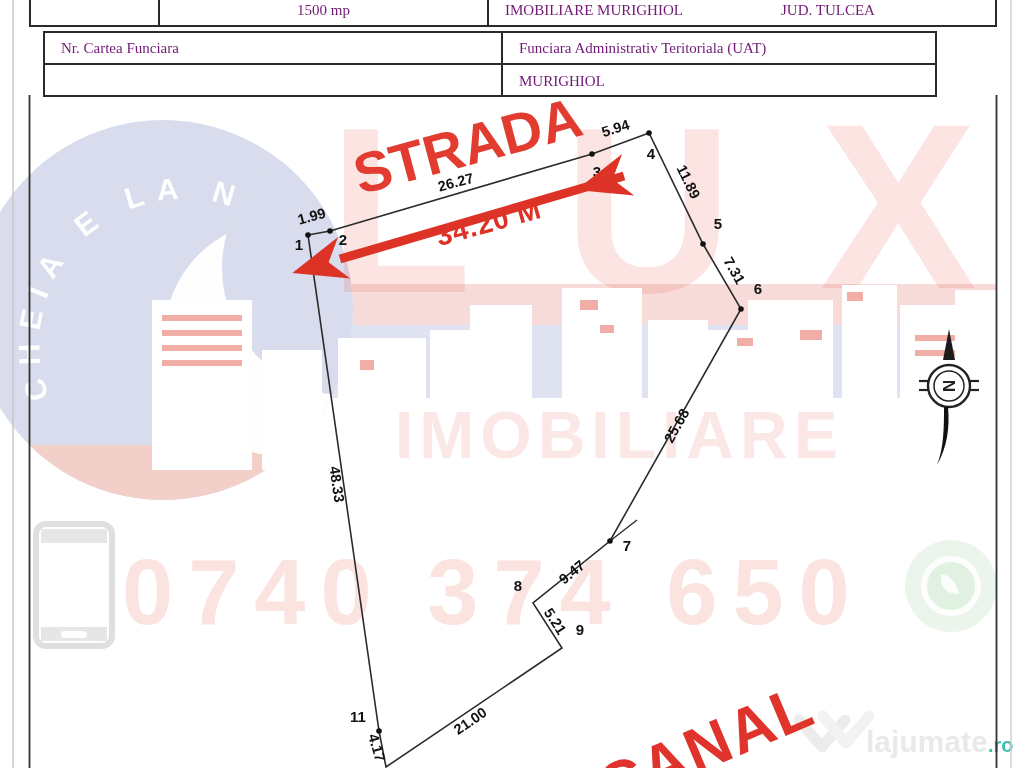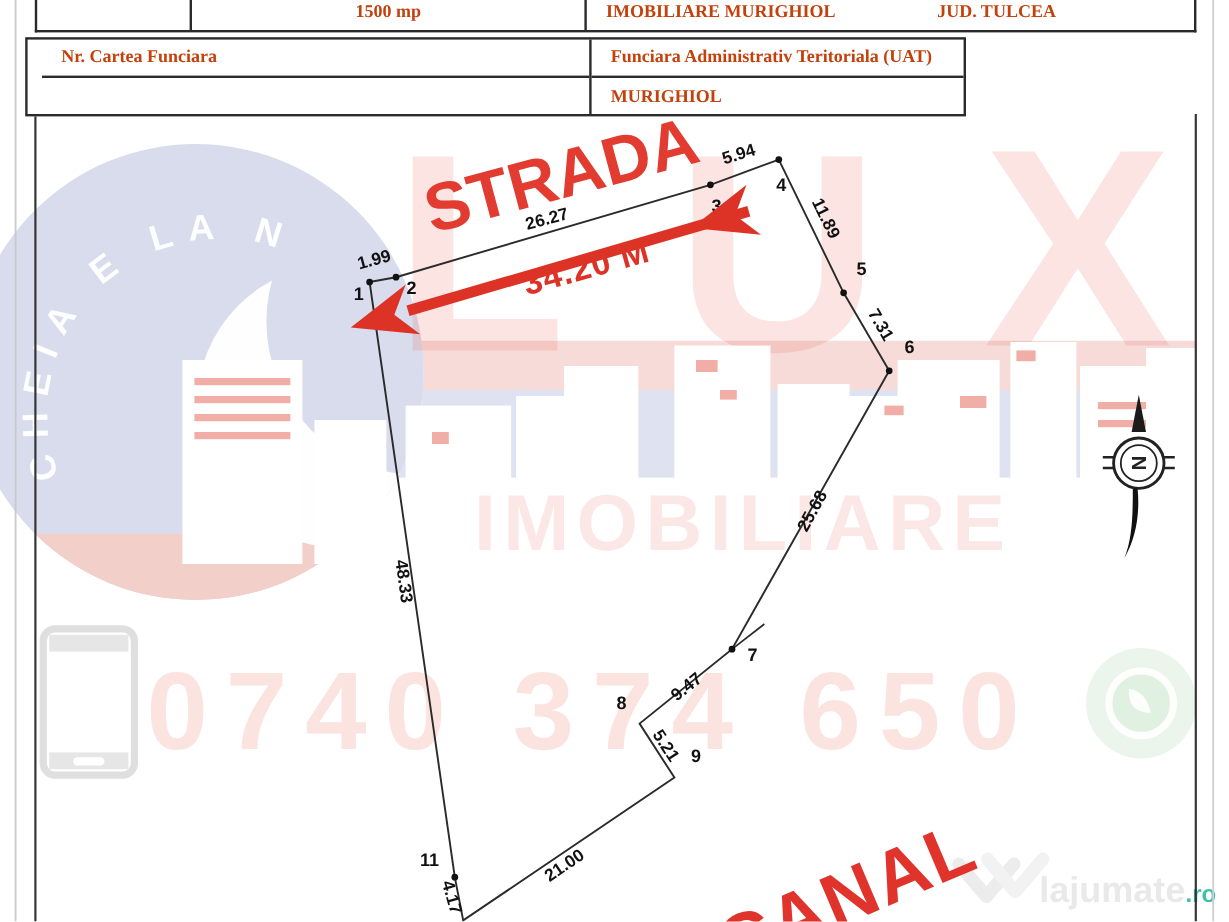--- a/index.html
+++ b/index.html
@@ -6,28 +6,28 @@
   body{width:1024px;height:768px;position:relative;background:#fff;overflow:hidden;
        font-family:"Liberation Sans",sans-serif;}
   #plan-layer{position:absolute;left:0;top:0;width:1024px;height:768px;z-index:1;}
   
   .hdr{position:absolute;z-index:3;box-sizing:border-box;background:#fff;border:2px solid #2a2a2a;}
   .row1{left:29px;top:-4px;width:968px;height:31px;border-top:none;display:flex;}
   .row1 .c1{width:129px;border-right:2px solid #2a2a2a;box-sizing:border-box;}
   .row1 .c2{width:329px;border-right:2px solid #2a2a2a;box-sizing:border-box;
             display:flex;align-items:center;justify-content:center;}
   .row1 .c3{flex:1;position:relative;display:flex;align-items:center;}
-  .row2{left:21px;top:31px;width:784px;height:66px;display:flex;padding-left:12px;}
+  .row2{left:43px;top:31px;width:894px;height:66px;display:flex;}
   .row2 .left{width:458px;border-right:2px solid #2a2a2a;box-sizing:border-box;}
   .row2 .right{flex:1;}
   .subrow{height:32px;border-bottom:2px solid #2a2a2a;box-sizing:border-box;
           display:flex;align-items:center;}
   .subrow.last{border-bottom:none;height:32px;}
-  .hdr-text{font-family:"Liberation Serif",serif;font-weight:bold;font-size:15px;
-            color:#c2410c;white-space:nowrap;}
+  .hdr-text{font-family:"Liberation Serif",serif;font-weight:normal;font-size:15px;
+            color:#701a75;white-space:nowrap;}
   .pad{padding-left:16px;}
   .county{position:absolute;left:292px;}
 </style>
 </head>
 <body>
 
 <div class="hdr row1">
   <div class="c1"></div>
   <div class="c2">
     <span class="hdr-text">1500 mp</span>

